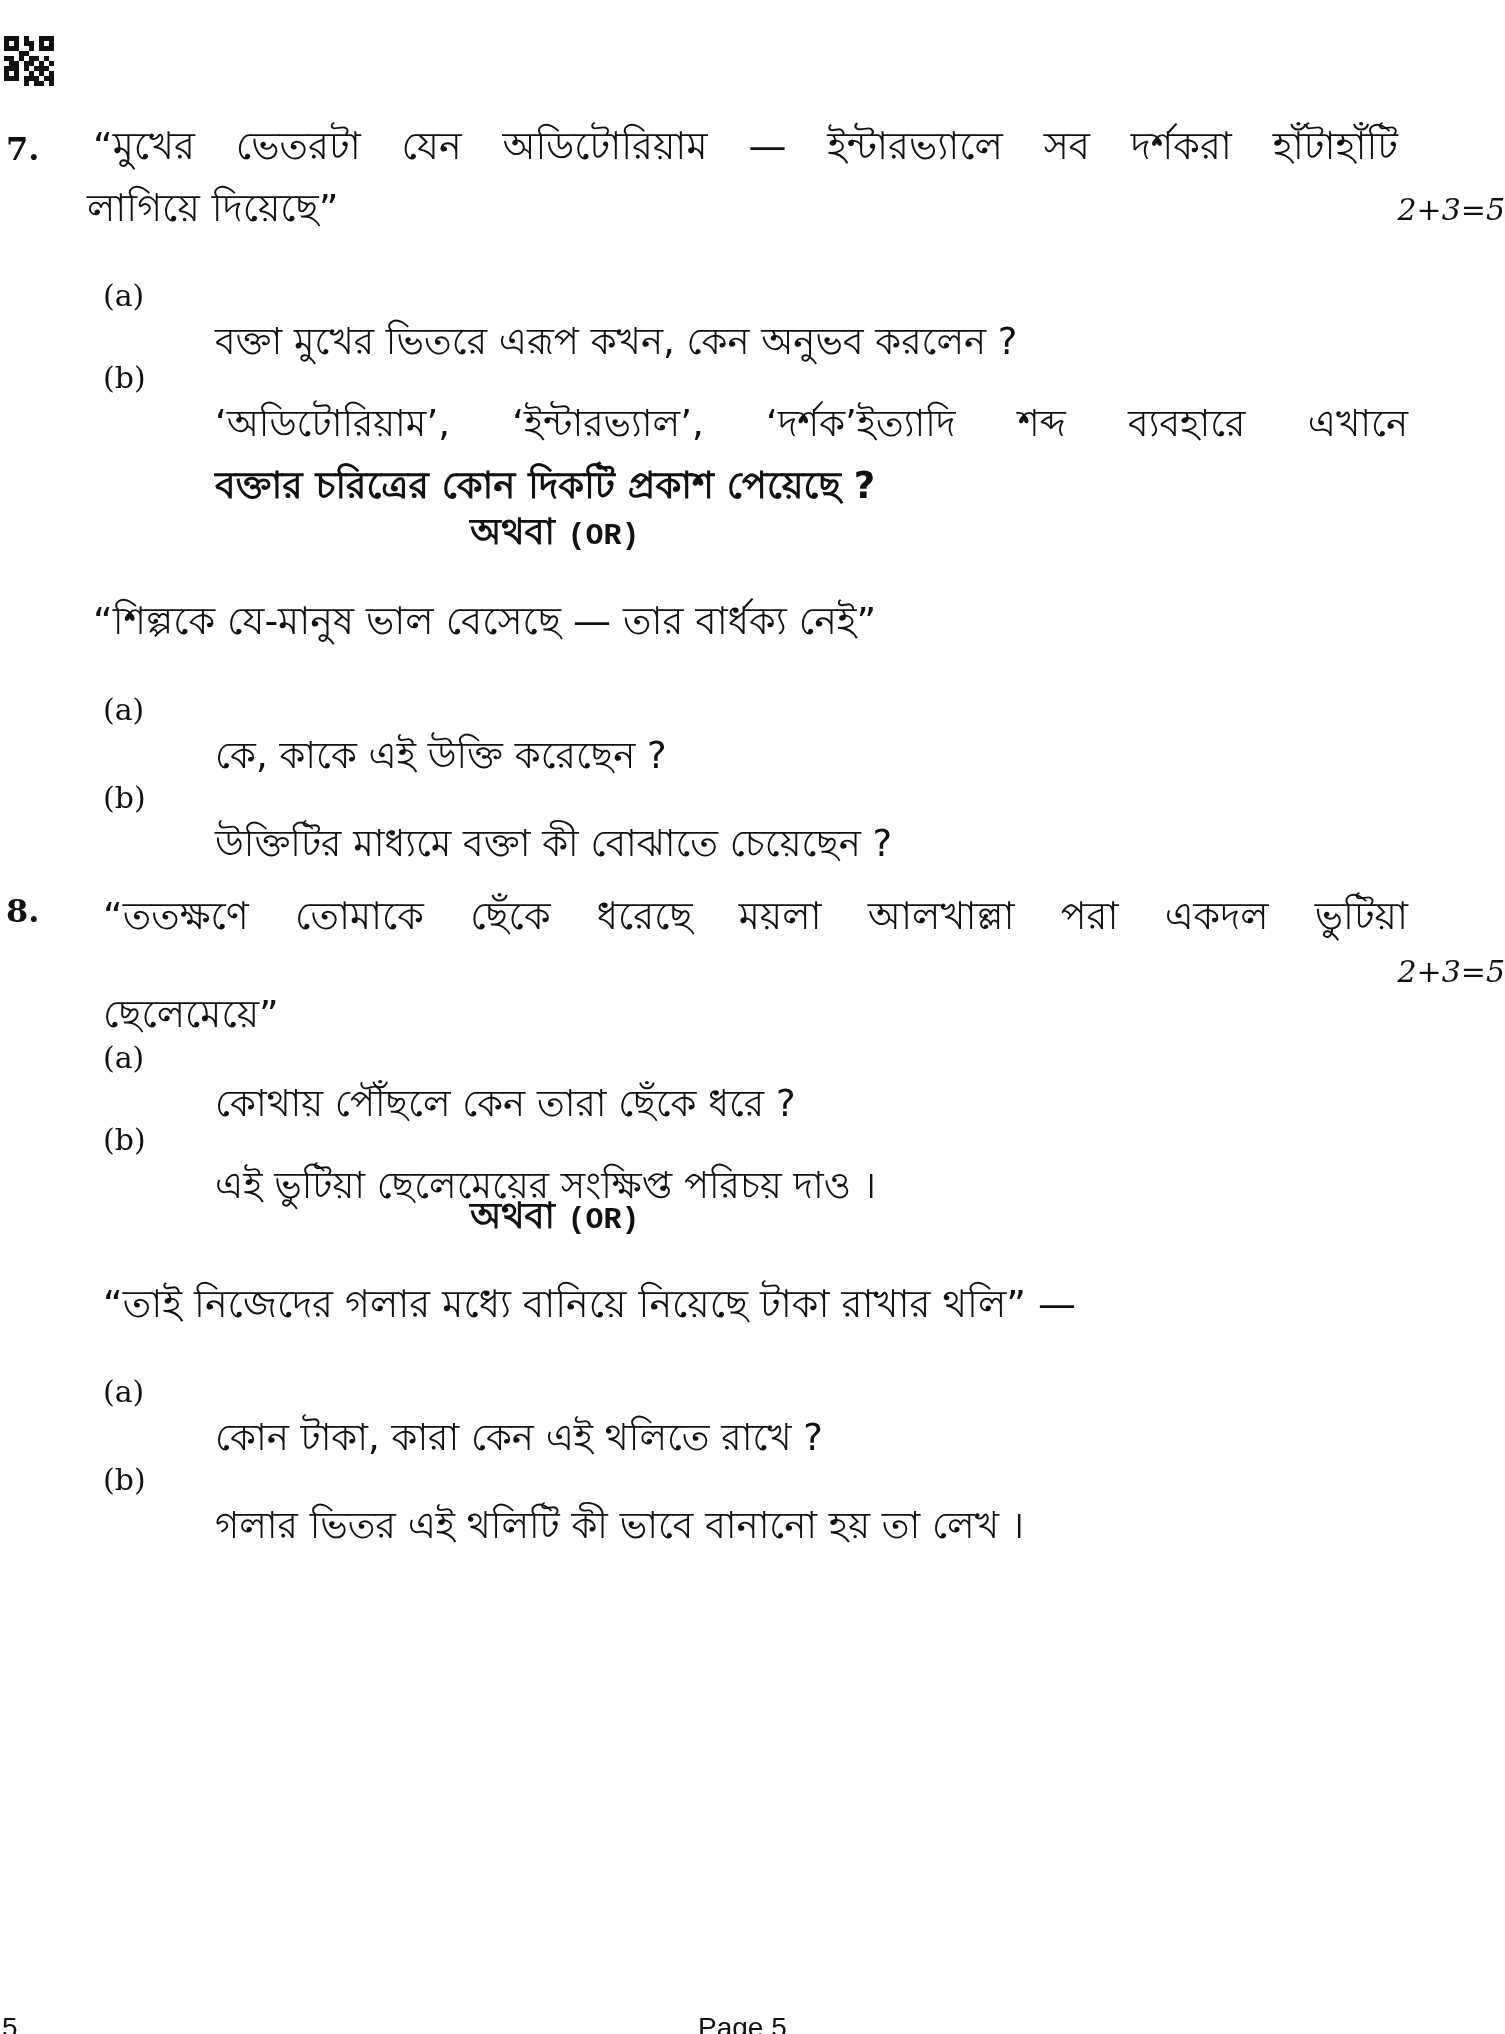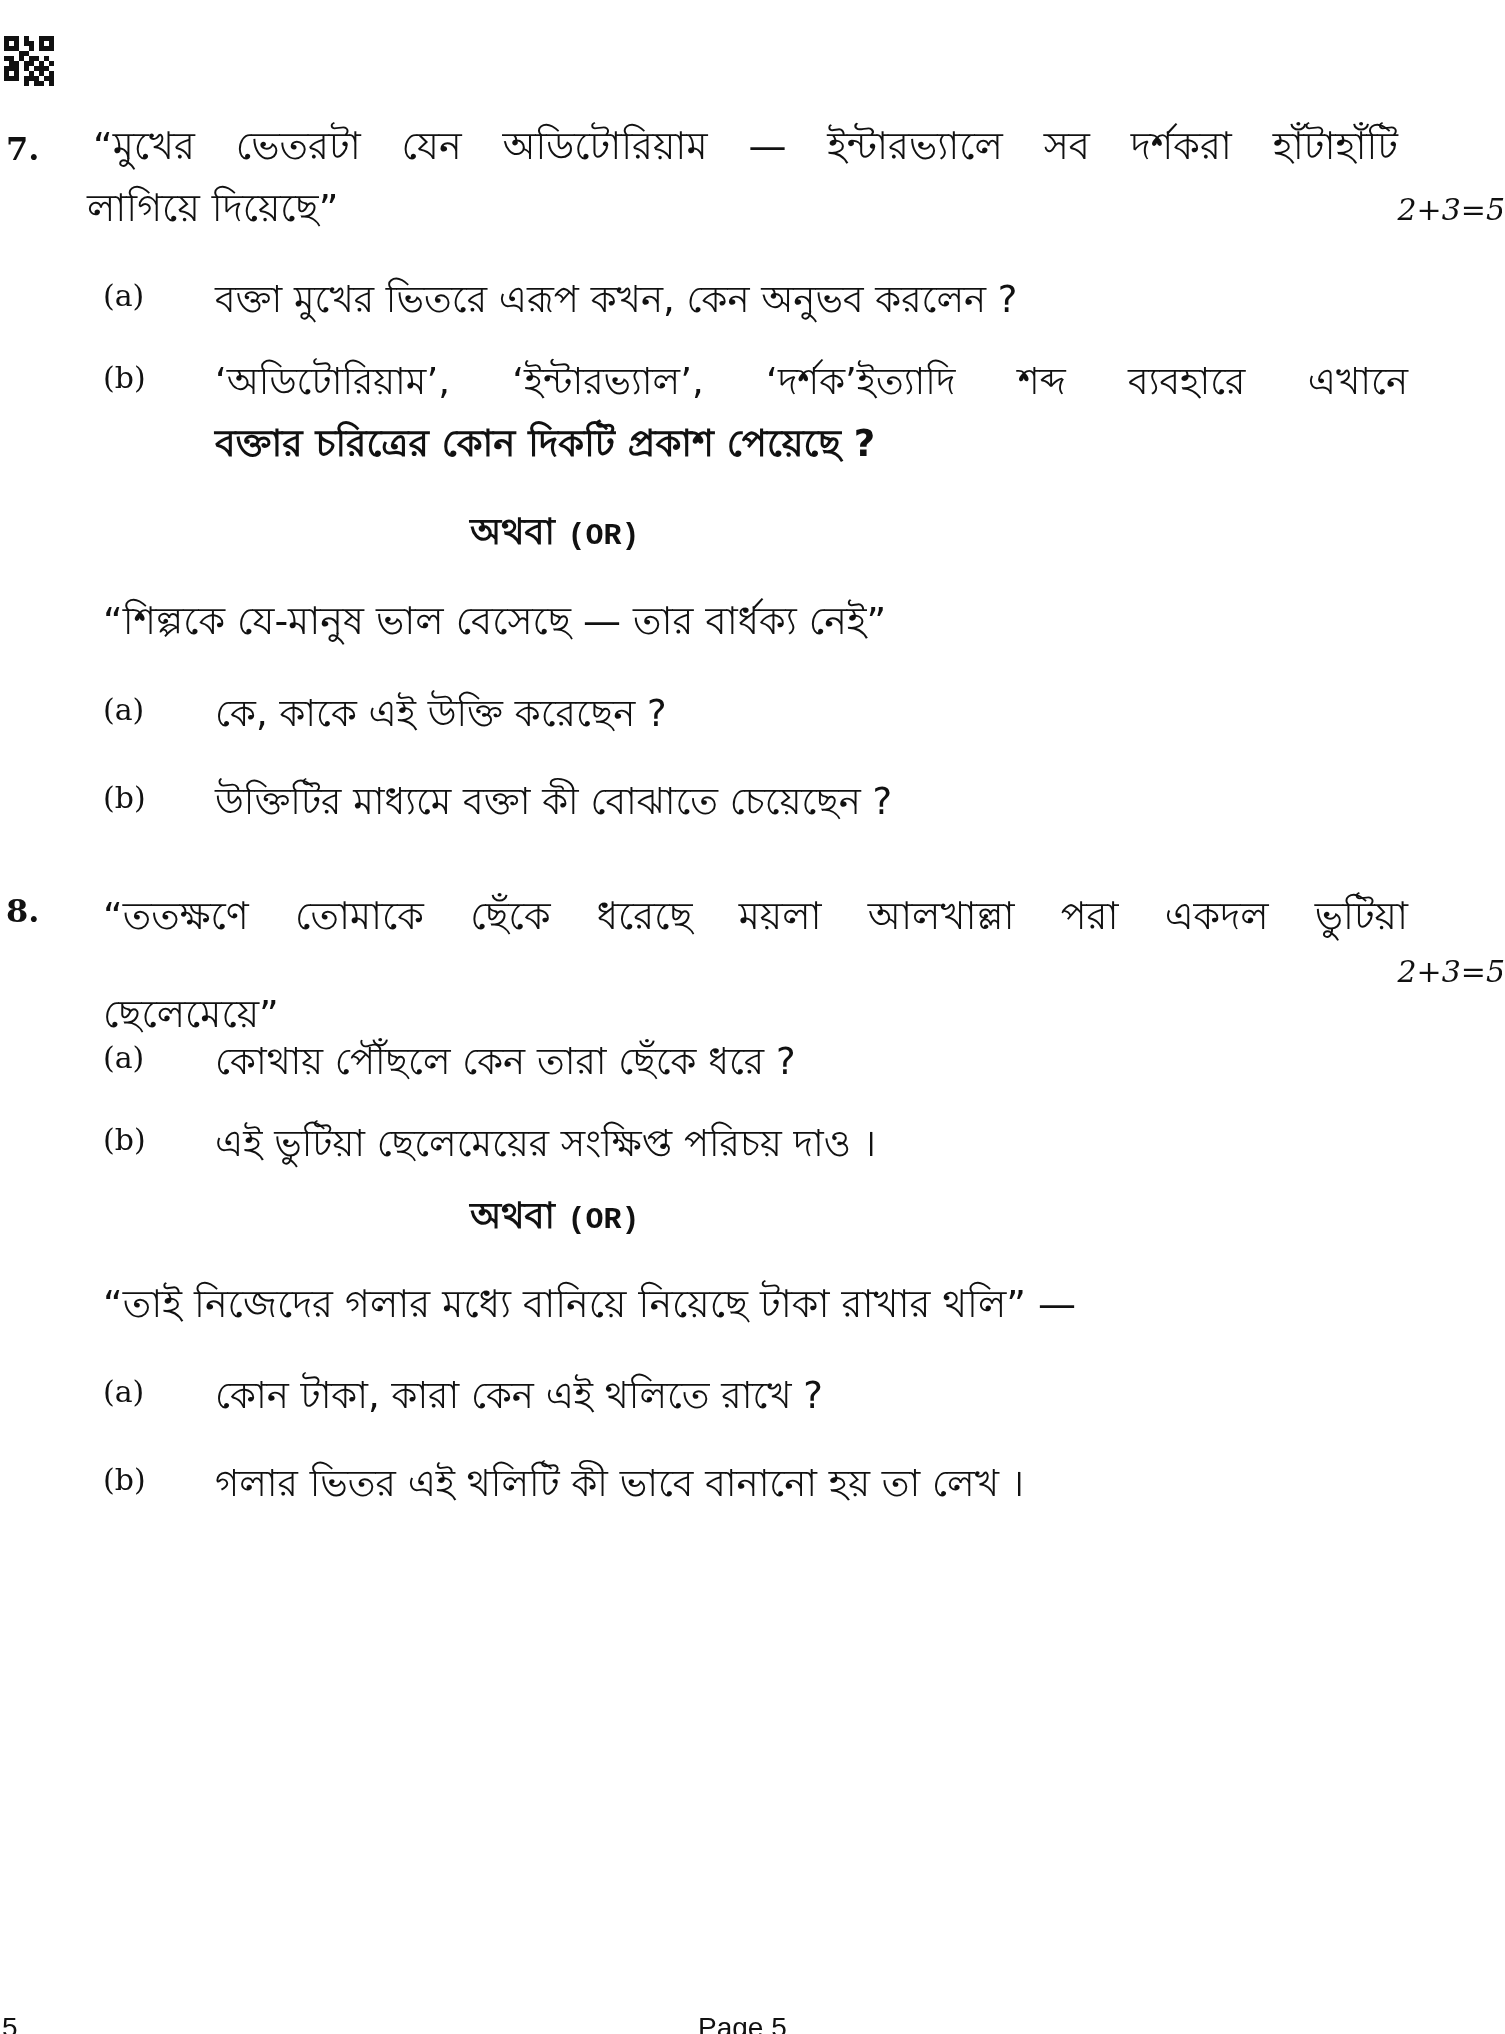--- a/index.html
+++ b/index.html
@@ -11,21 +11,21 @@
     .qr {
       position: absolute; left: 4px; top: 36px; width: 50px; height: 50px;
       display: grid; grid-template-columns: repeat(10, 5px); grid-template-rows: repeat(10, 5px);
     }
     .qr span { width: 5px; height: 5px; }
     .qr .b { background: #111; }
     .line { position: absolute; font-size: 38px; line-height: 48px; white-space: nowrap; }
     .qnum { position: absolute; left: 6px; font-family: "DejaVu Serif", serif; font-weight: bold; font-size: 32px; }
     .marks { position: absolute; right: 0px; font-family: "DejaVu Serif", serif; font-style: italic; font-size: 30px; }
     .label { position: absolute; left: 103px; font-family: "DejaVu Serif", serif; font-size: 30px; }
-    .sub { position: absolute; left: 215px; font-size: 37px; white-space: nowrap; }
+    .sub { position: absolute; left: 215px; font-size: 37px; white-space: nowrap; margin-top: 42px; }
     .or { position: absolute; left: 470px; font-size: 36px; font-weight: bold; }
     .or .en { font-family: Liberation Mono, monospace; font-size: 30px; }
     .just { text-align: justify; text-align-last: justify; }
     .bold { font-weight: bold; }
     .footer-left { position: absolute; left: 2px; top: 2012px; font-size: 28px; font-family: "Liberation Sans", sans-serif; }
     .footer-center { position: absolute; left: 698px; top: 2012px; font-size: 28px; font-family: "Liberation Sans", sans-serif; }
   </style>
 </head>
 <body>
 
@@ -143,21 +143,21 @@
 
   <span class="label" style="top:360px;">(b)</span>
   <div class="sub just" style="top:352px; width:1193px;">‘অডিটোরিয়াম’, ‘ইন্টারভ্যাল’, ‘দর্শক’ইত্যাদি শব্দ ব্যবহারে এখানে</div>
   <div class="sub bold" style="top:414px;">বক্তার চরিত্রের কোন দিকটি প্রকাশ পেয়েছে ?</div>
 
   <div class="or" style="top:504px;">
     <span>অথবা</span>
     <span class="en">(OR)</span>
   </div>
 
-  <div class="line" style="left:103px; top:597px;">“শিল্পকে যে-মানুষ ভাল বেসেছে — তার বার্ধক্য নেই”</div>
+  <div class="line" style="left:93px; top:597px;">“শিল্পকে যে-মানুষ ভাল বেসেছে — তার বার্ধক্য নেই”</div>
 
   <span class="label" style="top:692px;">(a)</span>
   <div class="sub" style="top:684px;">কে, কাকে এই উক্তি করেছেন ?</div>
 
   <span class="label" style="top:780px;">(b)</span>
   <div class="sub" style="top:772px;">উক্তিটির মাধ্যমে বক্তা কী বোঝাতে চেয়েছেন ?</div>
 </div>
 
 <div>
   <span class="qnum" style="top:892px;">8.</span>

